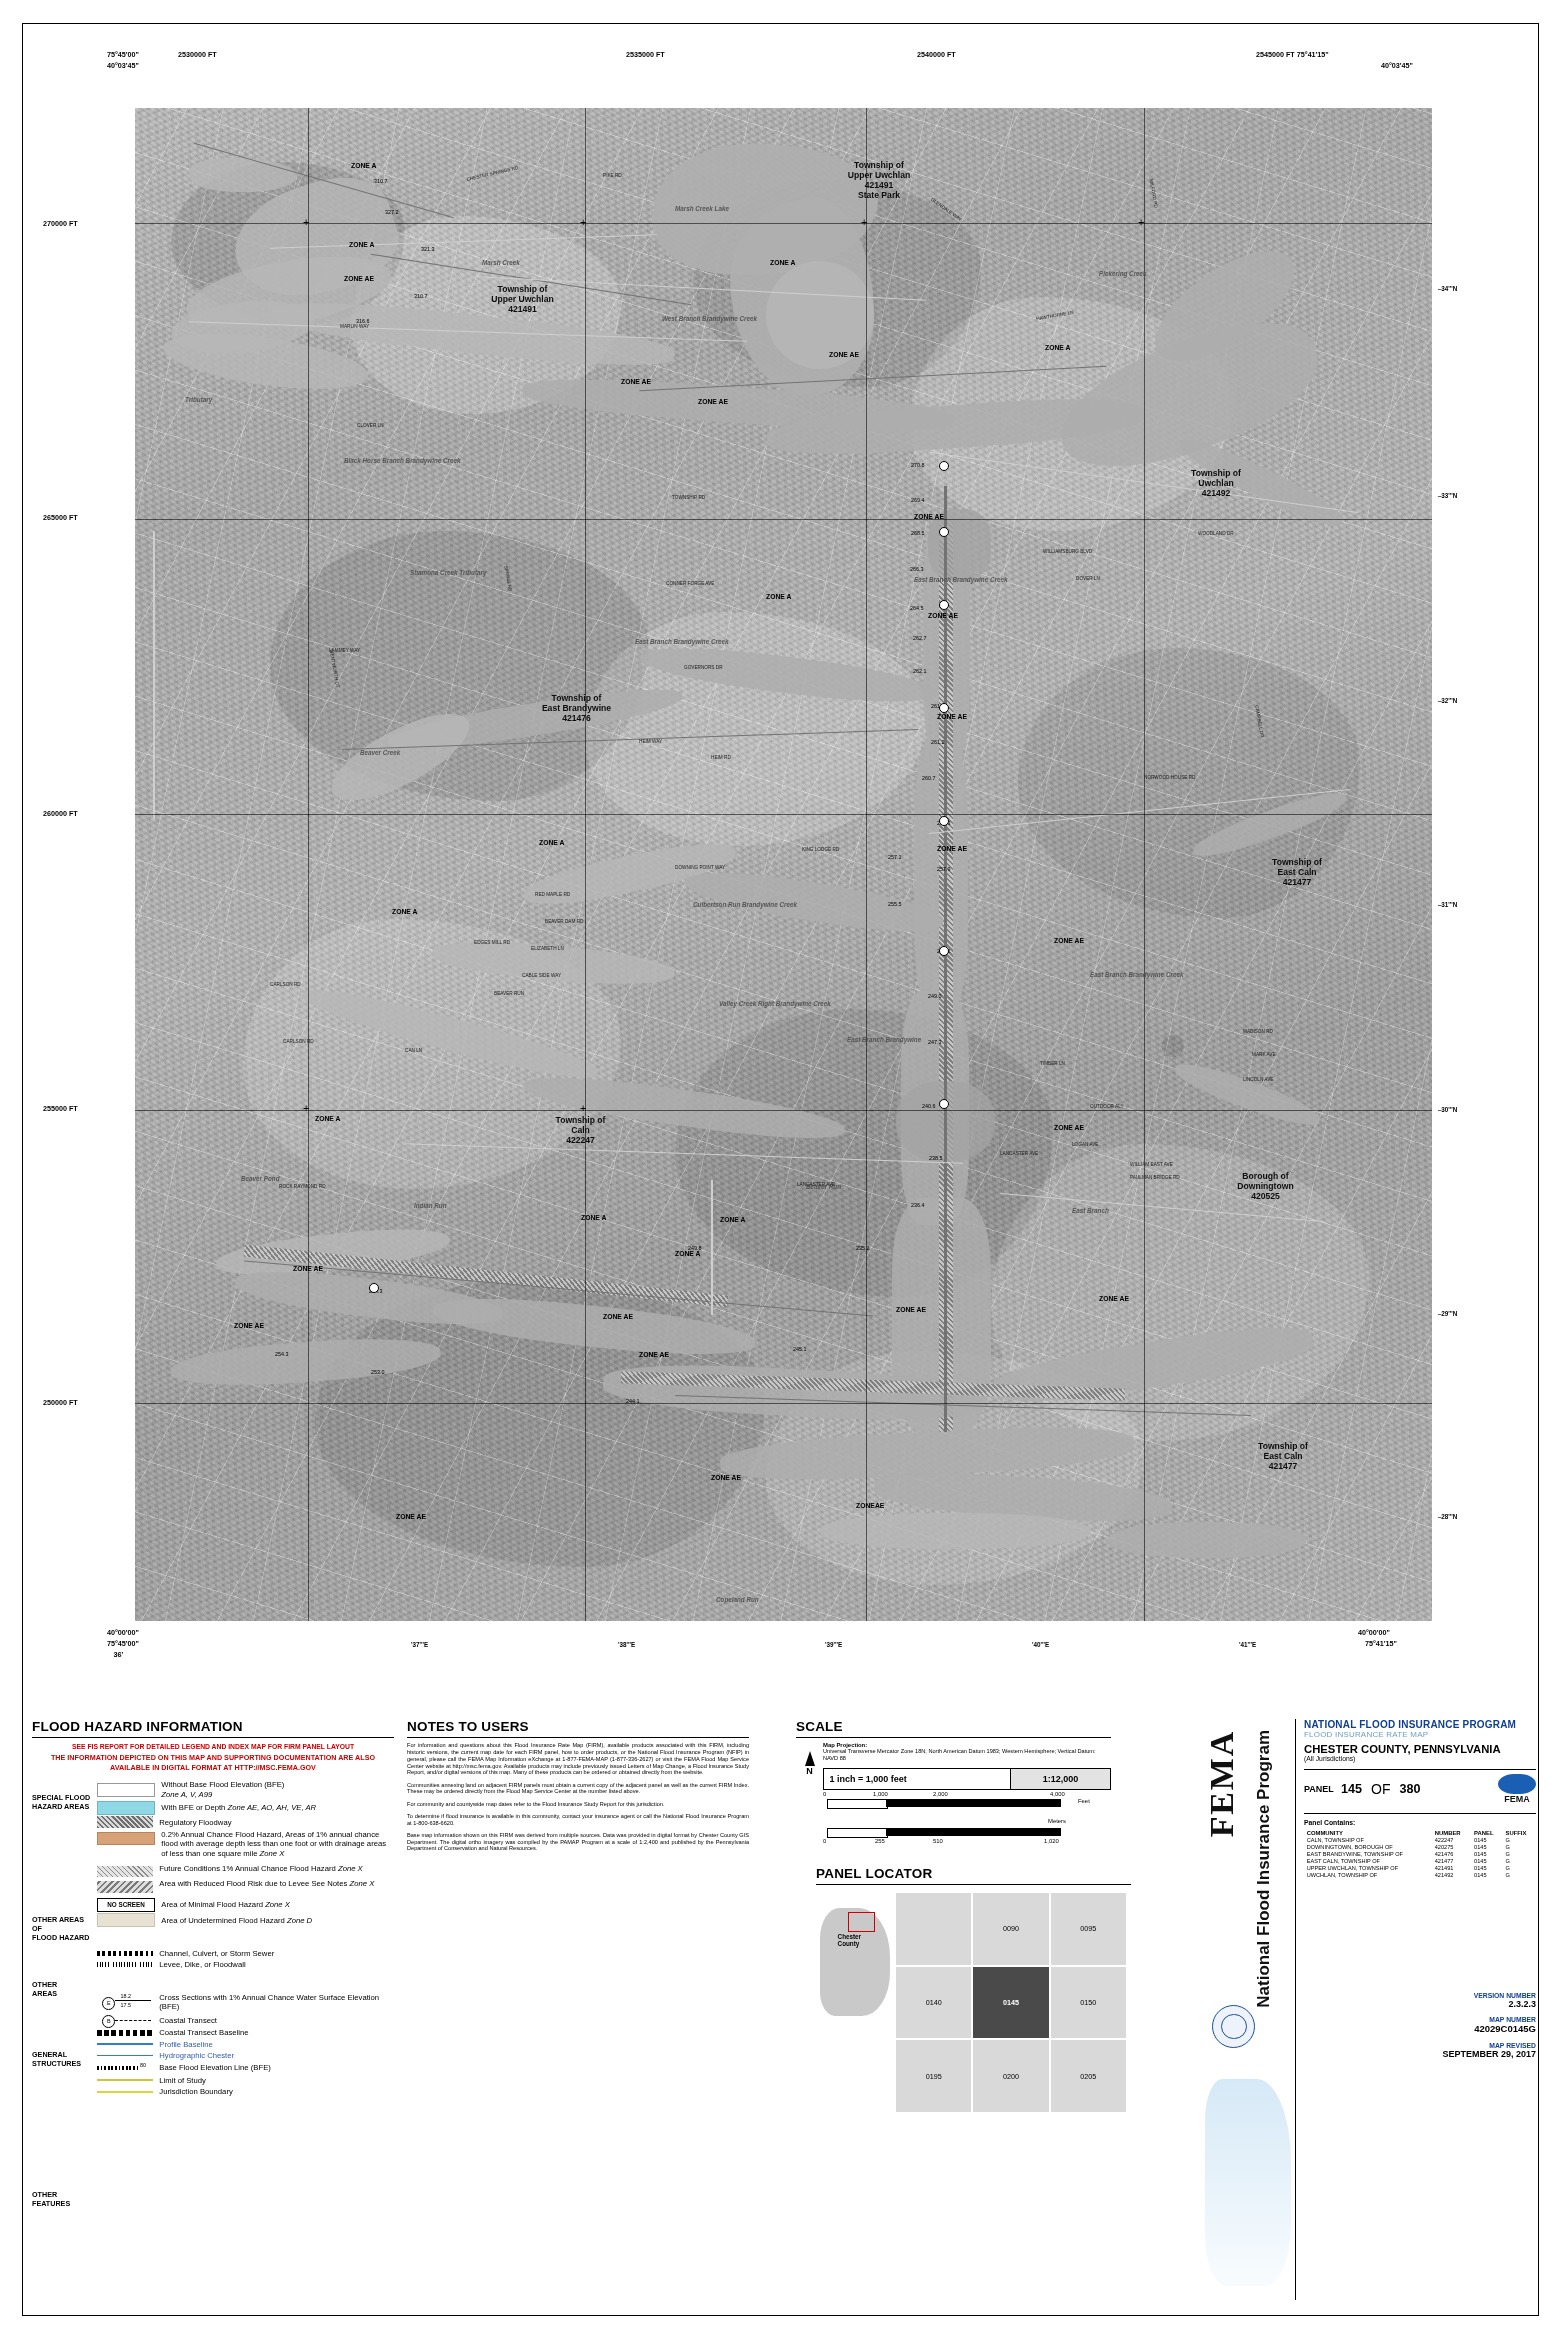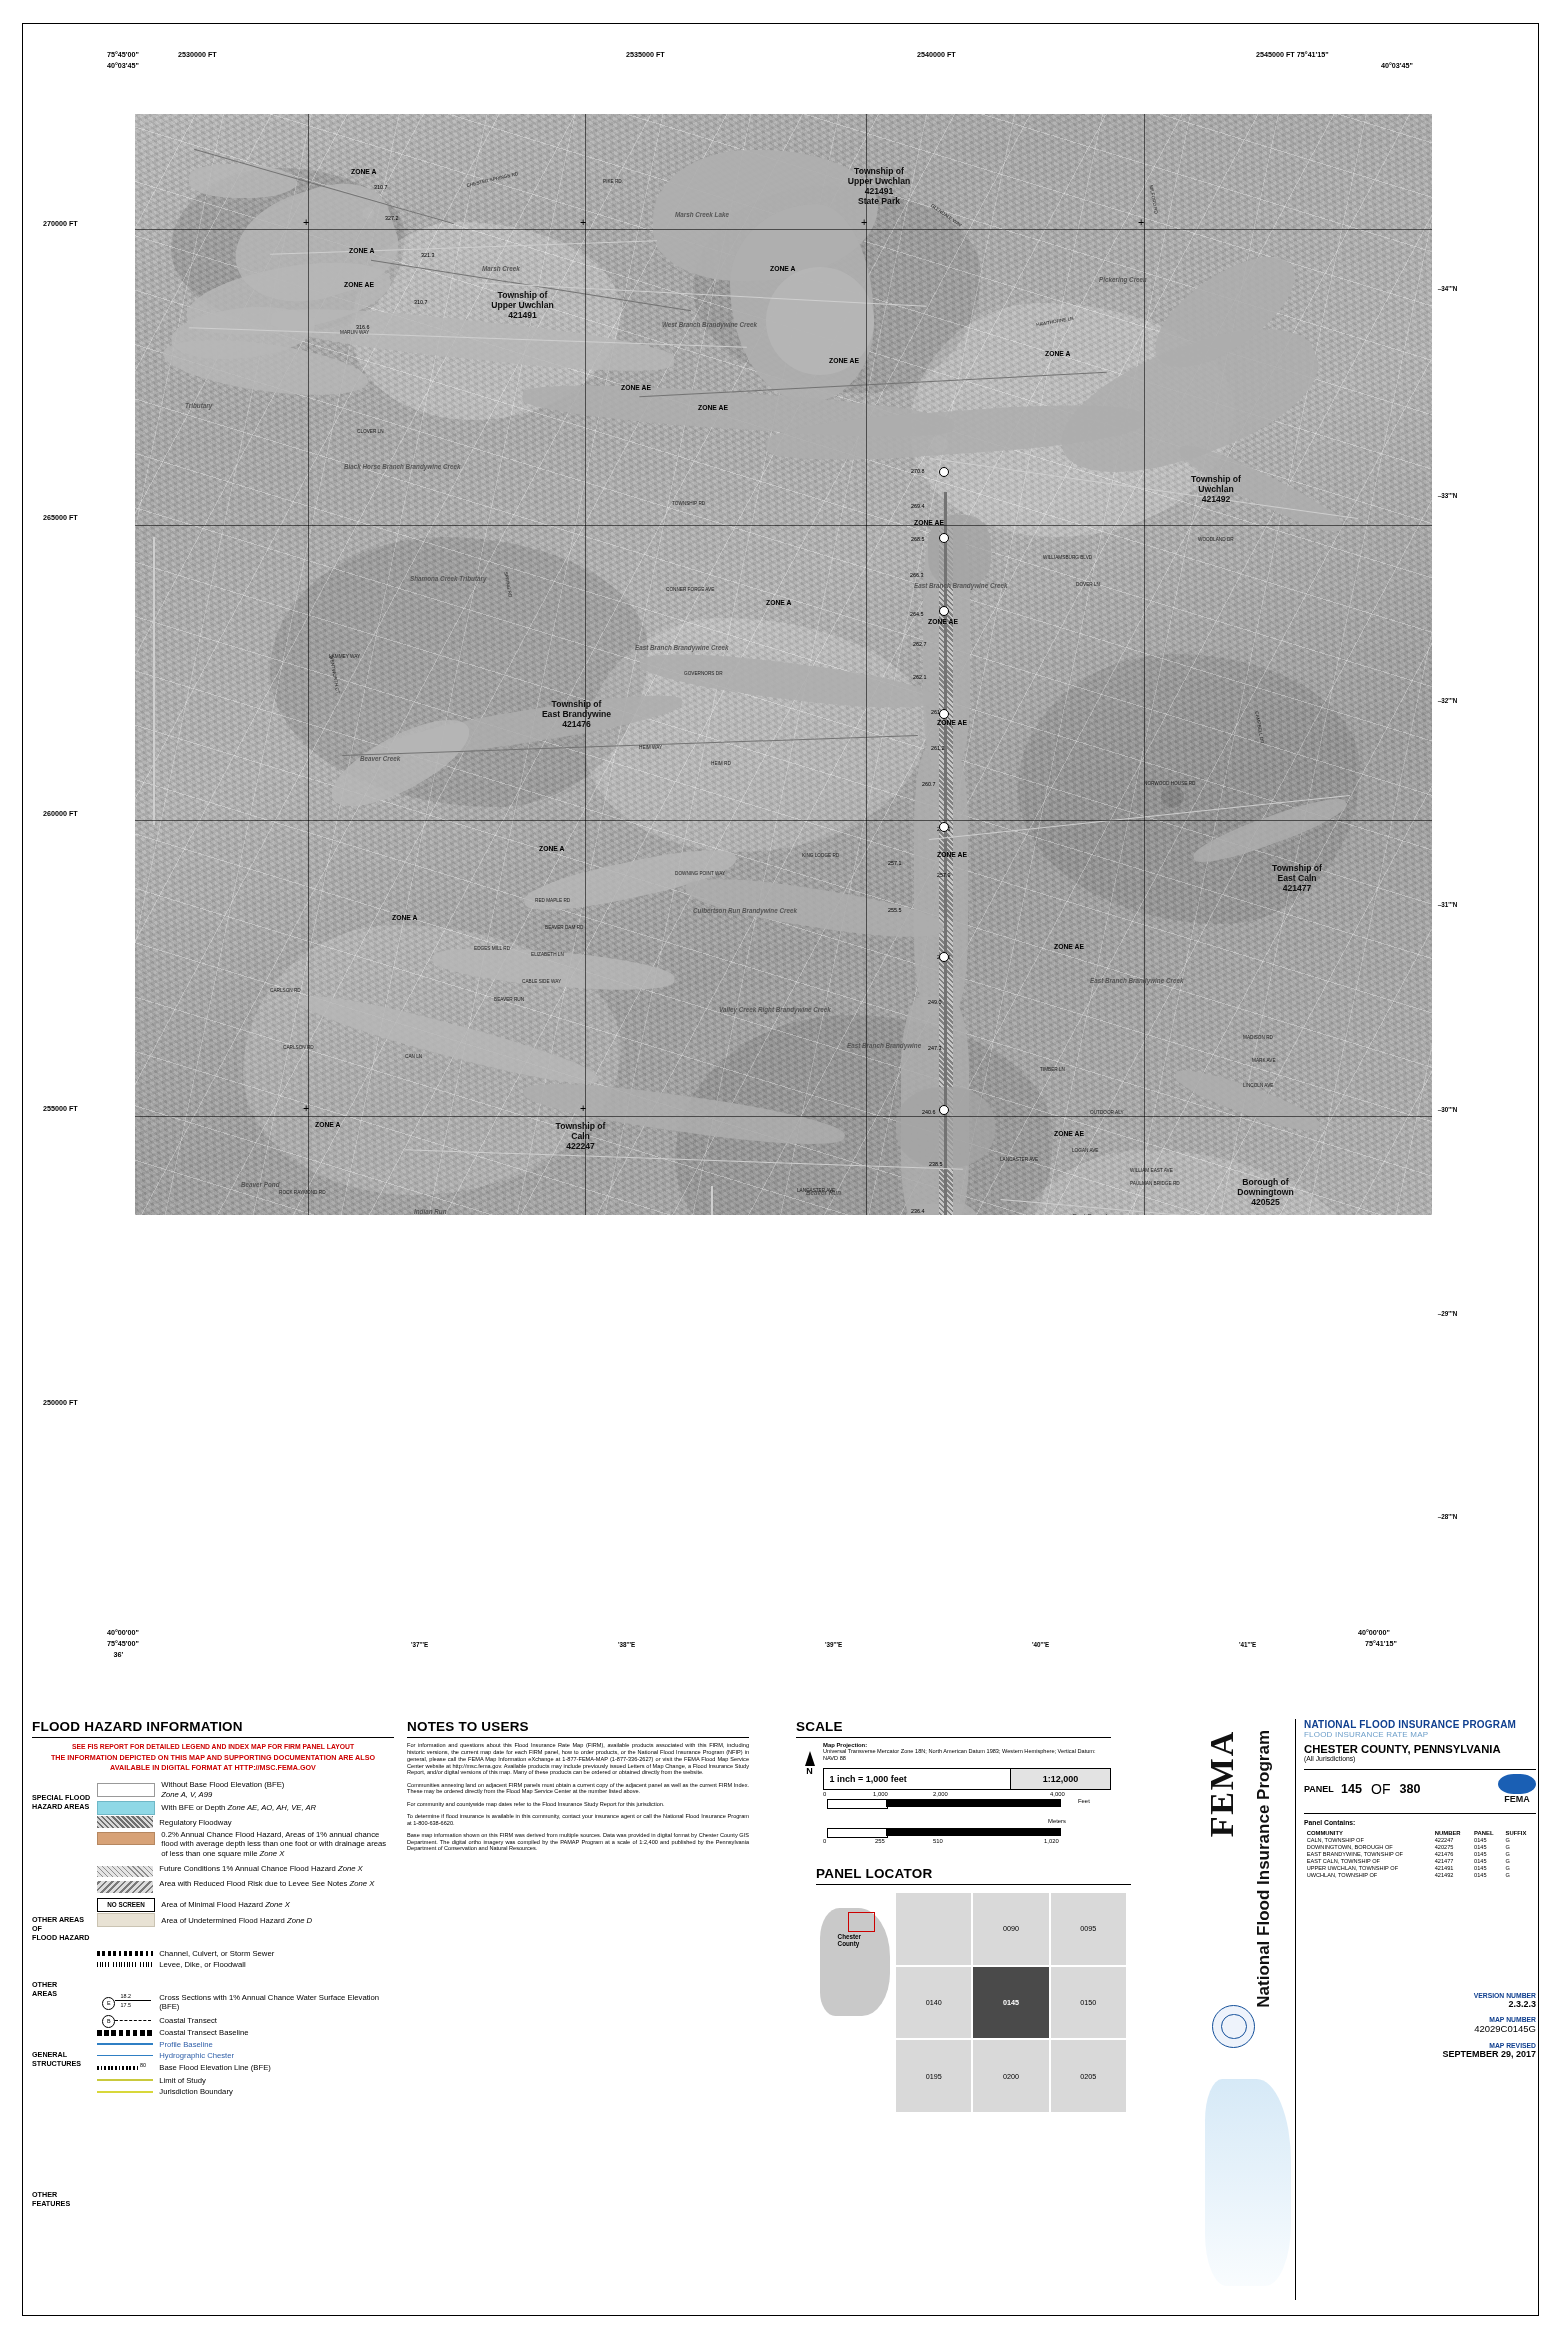--- a/index.html
+++ b/index.html
@@ -2,21 +2,21 @@
 <html style="font-size:14.4px"><head>
 <meta charset="utf-8">
 <style>
   html,body{margin:0;padding:0;background:#ffffff;}
   body{width:1561px;height:2342px;font-family:"Liberation Sans",sans-serif;color:#000;position:relative;overflow:hidden;}
   #sheet{position:absolute;left:0;top:0;width:1561px;height:2342px;}
   .border-frame{position:absolute;left:21.6px;top:23.4px;width:1517px;height:2293px;border:0.9px solid #000;box-sizing:border-box;}
 
   
   #mapwrap{position:absolute;left:135px;top:108px;width:1297px;height:1513px;}
-  #mapimg{position:absolute;left:0;top:6px;width:1297px;height:1101px;overflow:hidden;
+  #mapimg{position:absolute;left:0;top:0;width:1297px;height:1513px;overflow:hidden;
     background:
       radial-gradient(circle at 18% 9%, rgba(255,255,255,.30) 0 5.4px, rgba(0,0,0,0) 6.3px),
       radial-gradient(circle at 62% 30%, rgba(255,255,255,.22) 0 8px, rgba(0,0,0,0) 9px),
       radial-gradient(circle at 80% 62%, rgba(0,0,0,.10) 0 10.8px, rgba(0,0,0,0) 11.7px),
       repeating-linear-gradient(37deg, rgba(0,0,0,.055) 0 1.8px, rgba(255,255,255,.045) 1.8px 4.5px),
       repeating-linear-gradient(-24deg, rgba(0,0,0,.05) 0 2.7px, rgba(255,255,255,.04) 2.7px 6.3px),
       repeating-linear-gradient(88deg, rgba(0,0,0,.035) 0 3.6px, rgba(255,255,255,.03) 3.6px 8px),
       linear-gradient(160deg,#b9b9b9 0%,#a9a9a9 22%,#b4b4b4 45%,#9f9f9f 68%,#b2b2b2 100%);
     filter:grayscale(1) contrast(1.03);
   }
@@ -647,21 +647,21 @@
               <td>0145</td>
               <td>G</td>
             </tr>
           </tbody>
         </table>
 
         <div style="position:absolute;right:0;bottom:-180px;text-align:right;">
           <div class="blue" style="font-size:6.8px;font-weight:bold;">VERSION NUMBER</div>
           <div style="font-size:9px;font-weight:bold;margin-bottom:7.2px;">2.3.2.3</div>
           <div class="blue" style="font-size:6.8px;font-weight:bold;">MAP NUMBER</div>
-          <div style="font-size:9.5px;font-weight:normal;margin-bottom:7.2px;">42029C0145G</div>
+          <div style="font-size:9.5px;font-weight:bold;margin-bottom:7.2px;">42029C0145G</div>
           <div class="blue" style="font-size:6.8px;font-weight:bold;">MAP REVISED</div>
           <div style="font-size:9px;font-weight:bold;">SEPTEMBER 29, 2017</div>
         </div>
       </div>
     </div>
   </div>
 </div>
 
 
 </body></html>

